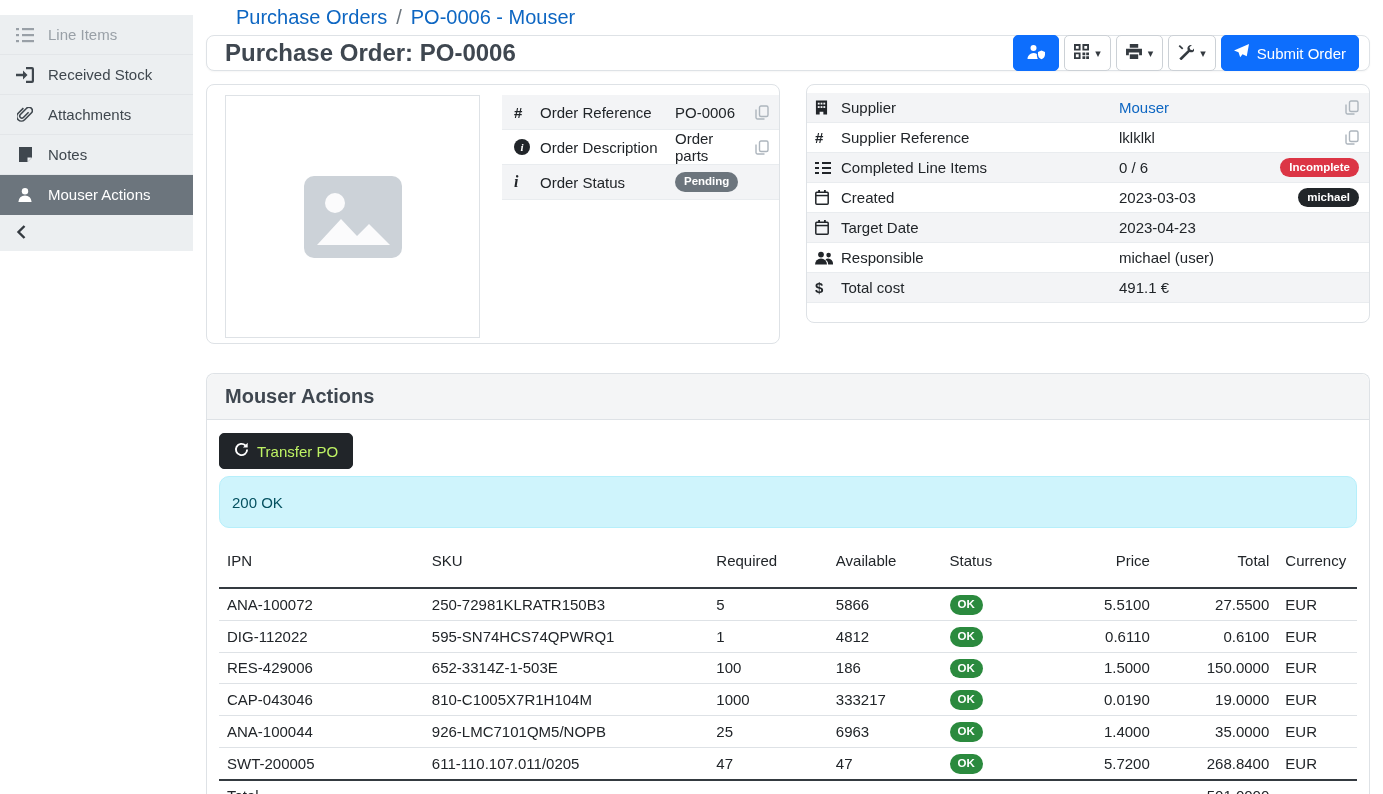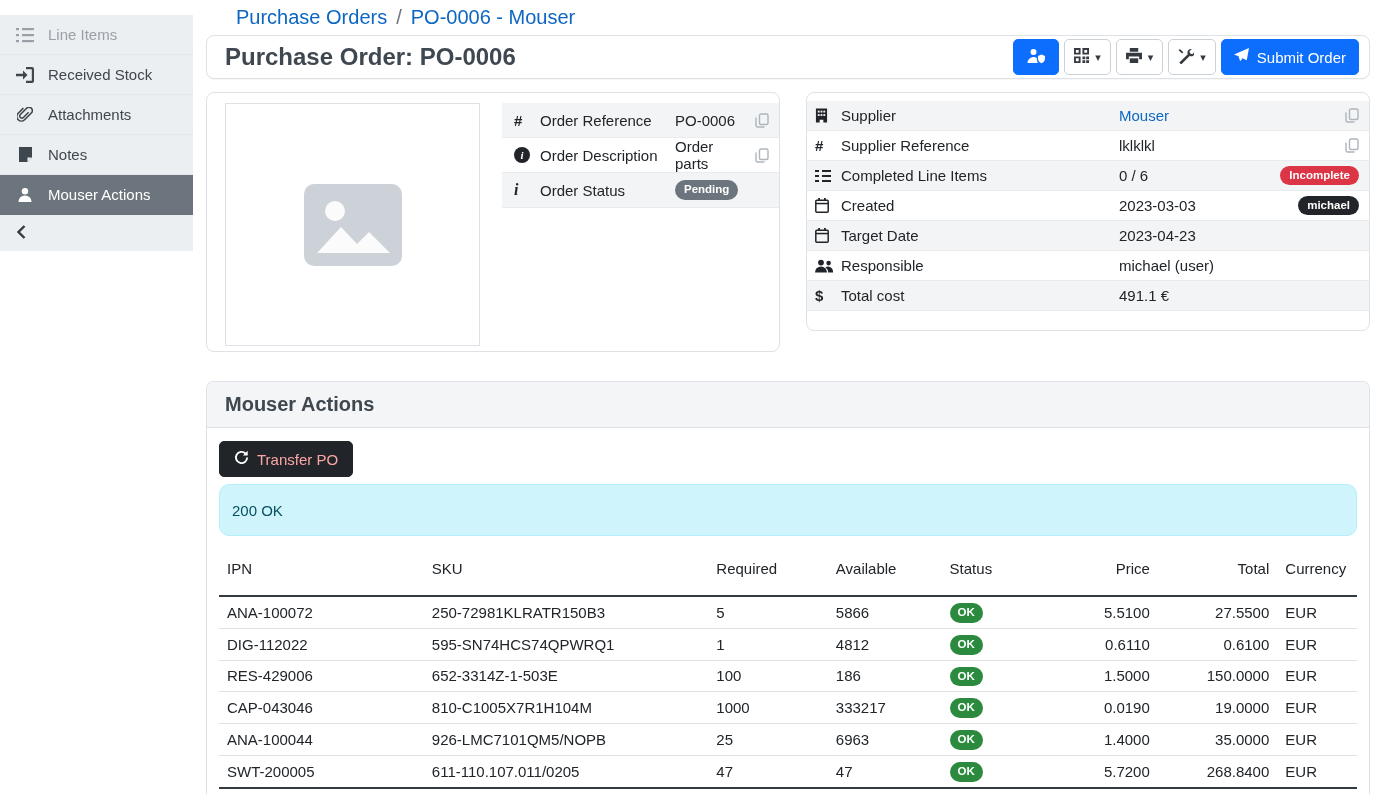--- a/index.html
+++ b/index.html
@@ -23,36 +23,36 @@
   .side-item.active { background:#6c757d; color:#fff; border-bottom-color:#6c757d; }
   .side-collapse { height:36px; display:flex; align-items:center; padding:0 16px; background:#eceff1; cursor:pointer; color:#343a40; }
 
   
   .main { flex:1; min-width:0; }
   .breadcrumb { height:35px; display:flex; align-items:center; gap:9px; padding-left:43px; font-size:20px; }
   .breadcrumb a { color:var(--link,#0d6efd); text-decoration:none; cursor:pointer; }
   .breadcrumb .sep { color:#6c757d; }
 
   .title-panel {
-    margin:0 13px; height:44px; background:#fff;
+    margin:0 13px; height:36px; background:#fff;
     border:1px solid #dee2e6; border-radius:8px;
     display:flex; align-items:center; justify-content:space-between;
     padding:0 10px 0 18px; box-shadow:0 1px 2px rgba(0,0,0,.04);
   }
   .title-panel h1 { margin:0; font-size:24px; font-weight:600; color:#3f4750; }
   .actions { display:flex; align-items:center; gap:5px; }
   .btn {
     height:36px; border-radius:5px; border:1px solid transparent;
     display:inline-flex; align-items:center; gap:8px;
     font-family:inherit; font-size:15px; cursor:pointer; background:none; padding:16px 12px;
   }
   .btn-primary { background:var(--accent,#0d6efd); border-color:var(--accent,#0d6efd); color:#fff; }
   .btn-outline { background:#fff; border-color:#ccd1d6; color:#343a40; padding:0 9px; gap:6px; }
   .btn .caret { font-size:11px; line-height:1; }
-  .btn-dark { background:#212529; border-color:#212529; color:#fca5a5; padding:0 14px; }
+  .btn-dark { background:#212529; border-color:#212529; color:#bef264; padding:0 14px; }
 
   
   .cards { display:flex; gap:26px; margin:13px 13px 0; }
   .card { background:#fff; border:1px solid #dee2e6; border-radius:8px; }
   .left-card { width:574px; flex:none; height:260px; display:flex; gap:22px; padding:10px 0 0 18px; }
   .thumb { width:255px; height:243px; border:1px solid #dee2e6; flex:none;
            display:flex; align-items:center; justify-content:center; cursor:pointer; }
   .dtable { flex:1; align-self:flex-start; }
   .drow { display:flex; align-items:center; min-height:35px; padding:0 10px 0 12px;
           border-bottom:1px solid #e9ecef; }

